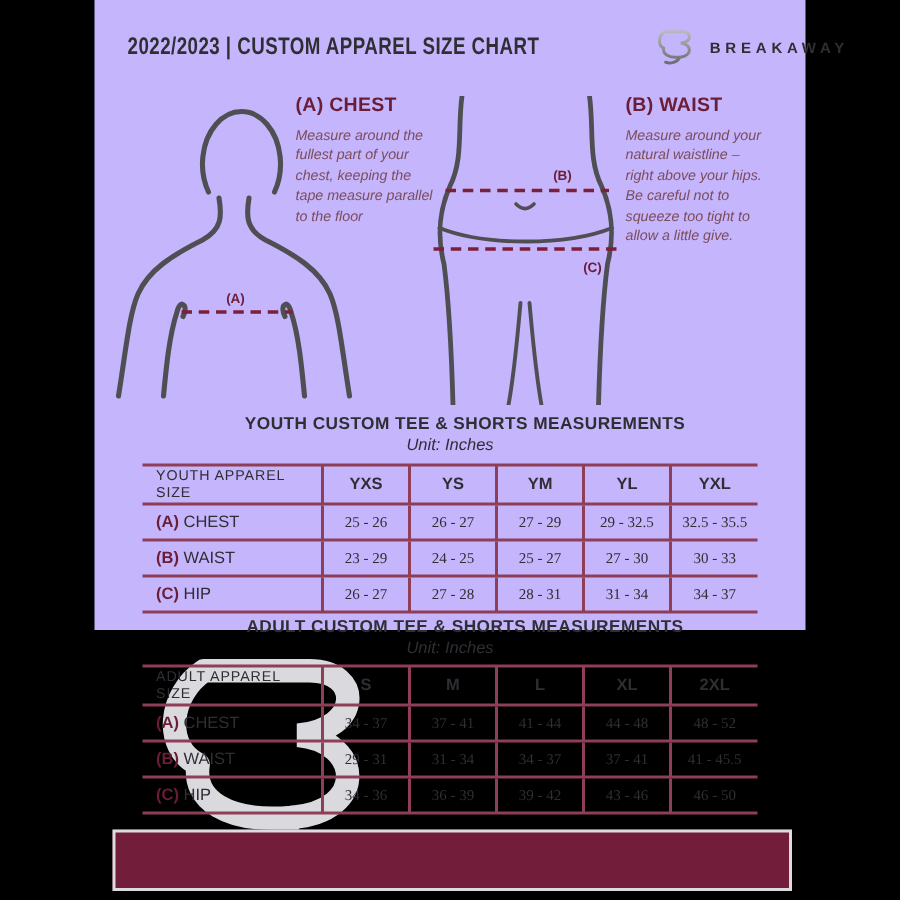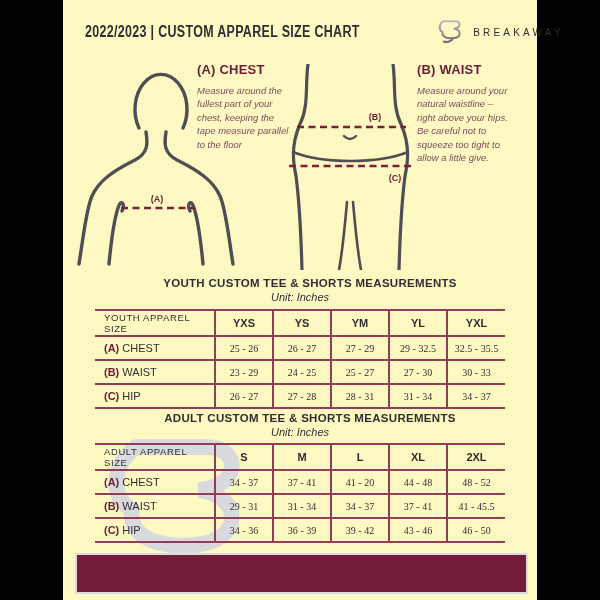--- a/index.html
+++ b/index.html
@@ -1,24 +1,24 @@
 <!DOCTYPE html>
 <html><head>
 <meta charset="utf-8">
 <style>
   html,body{margin:0;padding:0;}
   body{width:600px;height:600px;background:#000;font-family:"Liberation Sans",sans-serif;}
   .stage{position:relative;width:600px;height:600px;background:#000;overflow:hidden;}
-  .doc{position:absolute;left:63px;top:0;width:474px;height:600px;background:#fef9c3;}
+  .doc{position:absolute;left:63px;top:0;width:474px;height:420px;background:#c4b5fd;}
 
   
   .header{position:absolute;top:16px;left:22px;right:14px;height:32px;display:flex;align-items:center;justify-content:space-between;z-index:2;}
   .doc-title{font-weight:bold;font-size:16px;color:#2f2e33;letter-spacing:.4px;white-space:nowrap;transform:scaleX(.78);transform-origin:left center;}
   .brand{display:flex;align-items:center;gap:9px;}
-  .brand-name{font-weight:normal;font-size:10px;letter-spacing:3.2px;color:#2f2e33;}
+  .brand-name{font-weight:bold;font-size:10px;letter-spacing:3.2px;color:#2f2e33;}
 
   
   .fig{position:absolute;z-index:1;}
   .guide-block{position:absolute;z-index:2;}
   .guide-heading{font-size:13px;font-weight:bold;color:#6b1d36;letter-spacing:.2px;margin:0 0 7px 0;}
   .guide-body{font-size:9.5px;font-style:italic;color:#7c4c5a;line-height:1.42;white-space:pre-line;margin:0;}
 
   
   .section-title{position:absolute;left:0;right:0;text-align:center;font-weight:bold;font-size:11.5px;color:#2f2e33;letter-spacing:.3px;z-index:2;padding-left:20px;}
   .section-unit{position:absolute;left:0;right:0;text-align:center;font-style:italic;font-size:11px;color:#2f2e33;z-index:2;}
@@ -184,21 +184,21 @@
         <td class="hdr-size">S</td>
         <td class="hdr-size">M</td>
         <td class="hdr-size">L</td>
         <td class="hdr-size">XL</td>
         <td class="hdr-size">2XL</td>
       </tr>
       <tr>
         <td class="row-label"><span class="pfx">(A)</span> <span>CHEST</span></td>
         <td class="val">34 - 37</td>
         <td class="val">37 - 41</td>
-        <td class="val">41 - 20</td>
+        <td class="val">41 - 44</td>
         <td class="val">44 - 48</td>
         <td class="val">48 - 52</td>
       </tr>
       <tr>
         <td class="row-label"><span class="pfx">(B)</span> <span>WAIST</span></td>
         <td class="val">29 - 31</td>
         <td class="val">31 - 34</td>
         <td class="val">34 - 37</td>
         <td class="val">37 - 41</td>
         <td class="val">41 - 45.5</td>

